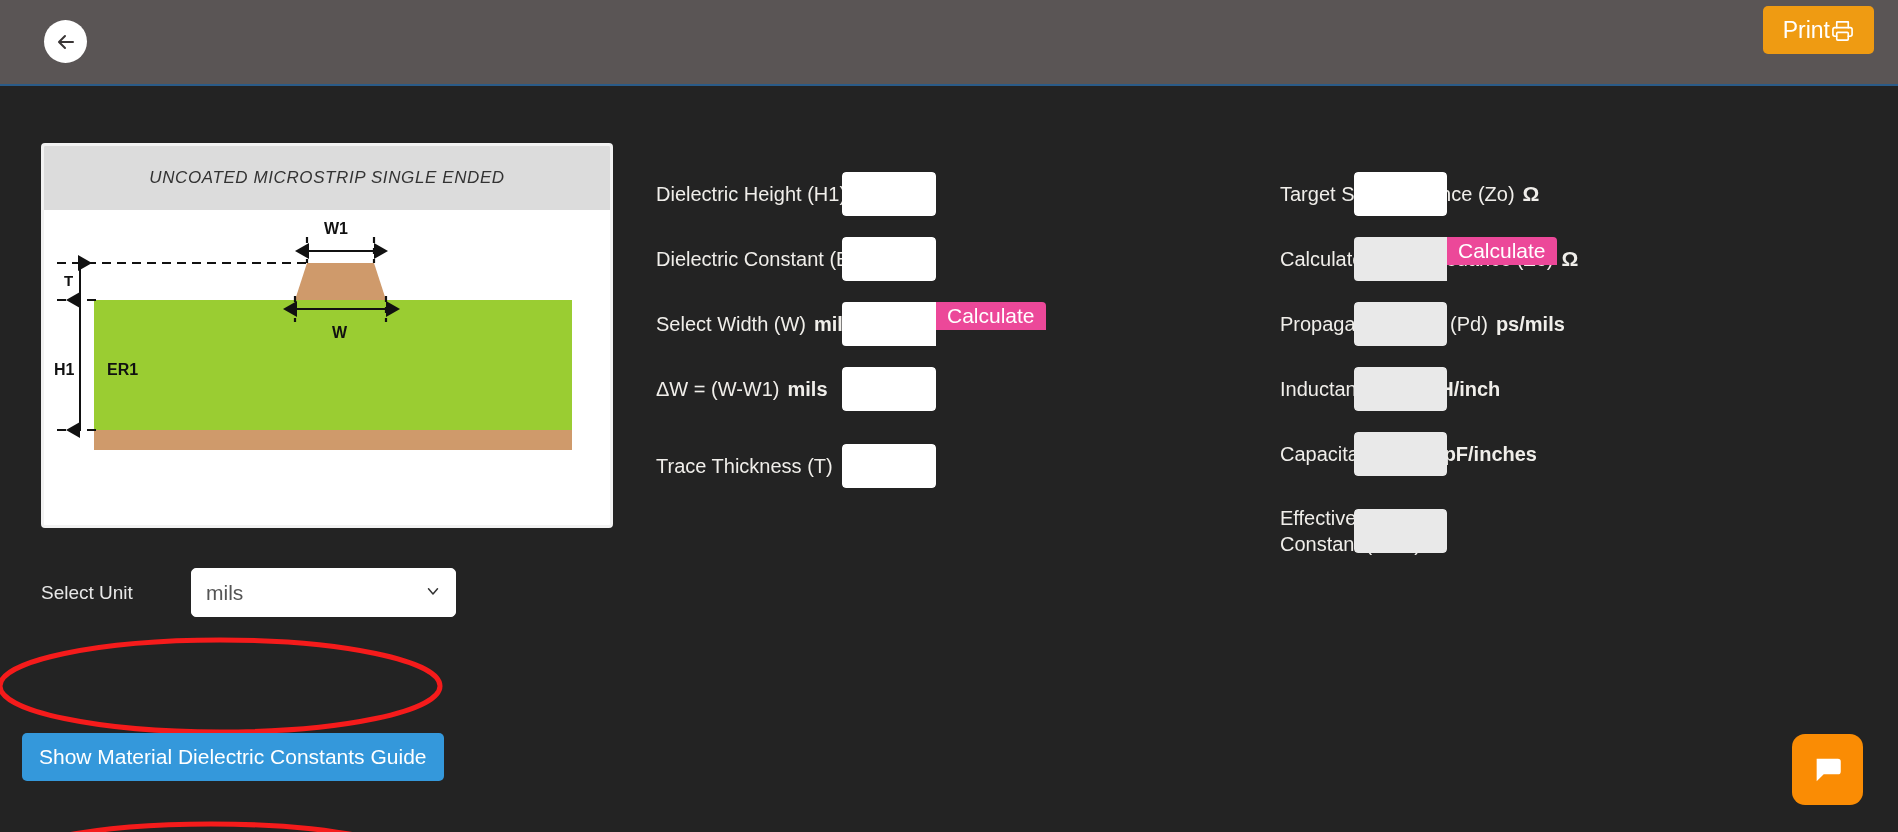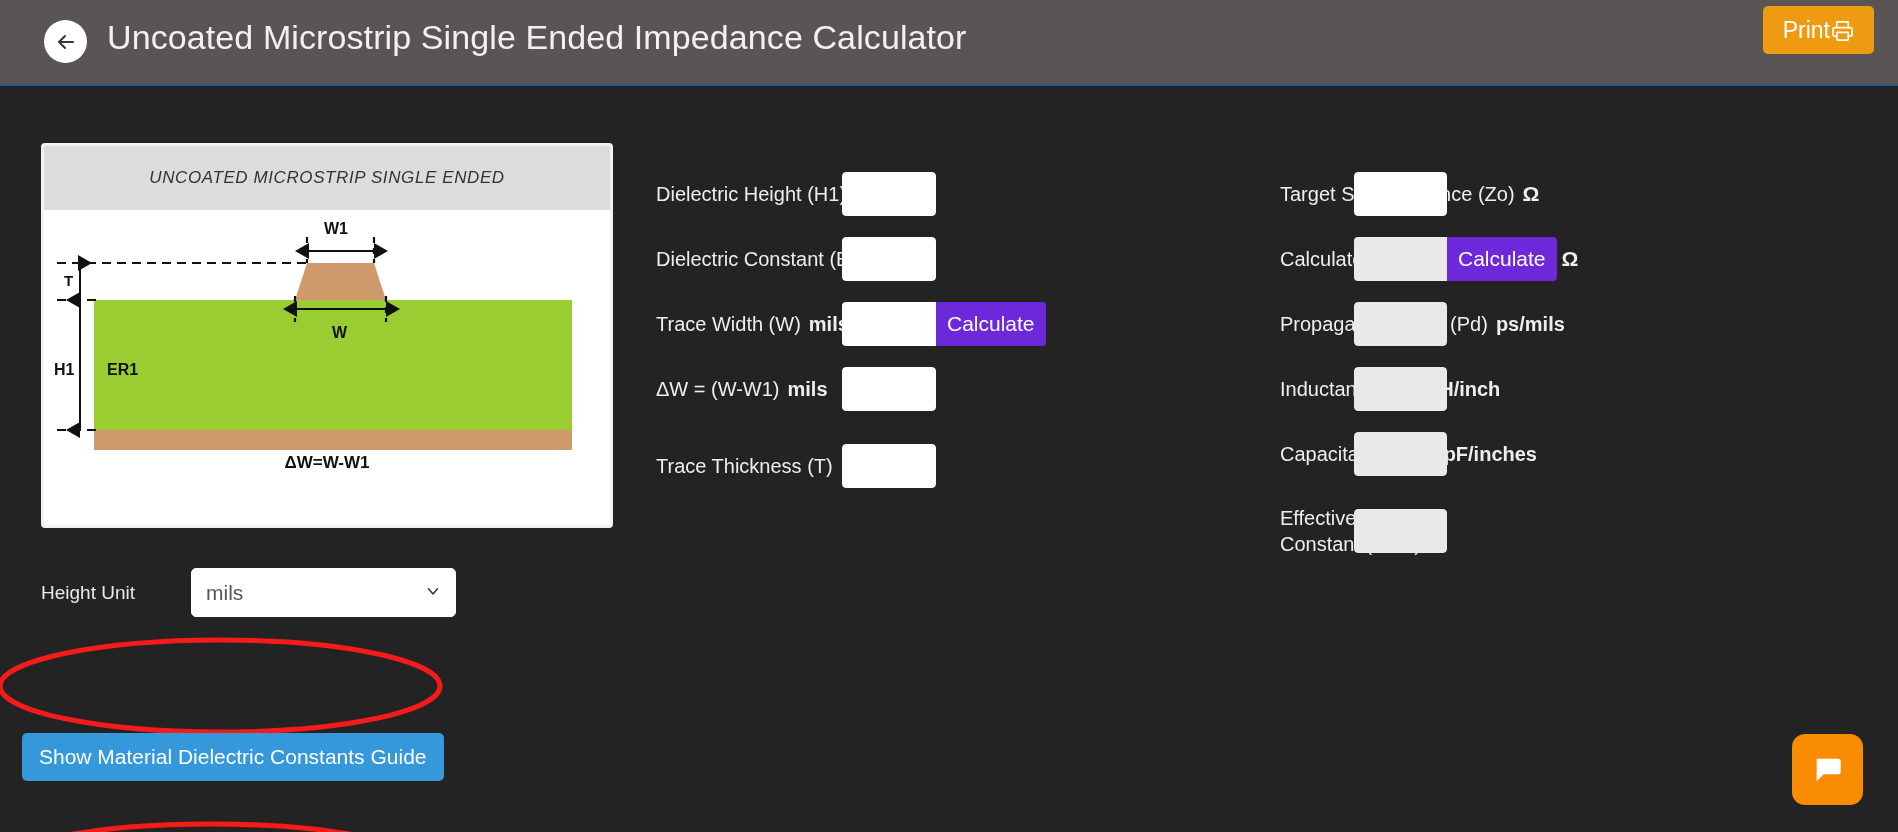--- a/index.html
+++ b/index.html
@@ -216,28 +216,28 @@
     font-size: 19px;
     padding: 0 10px;
     background: #ffffff;
     color: #222;
     border-radius: 4px;
   }
   .txt-in.readonly {
     background: #e9e9e9;
   }
   .calc-btn {
-    background: #6d28d9;
+    background: #ec4899;
     color: #ffffff;
     border: none;
     font-family: "Liberation Sans", sans-serif;
     font-size: 21px;
     padding: 0 11px;
     cursor: pointer;
-    height: 44px;
+    height: 28px;
     text-align: right;
   }
   .grouped { border-radius: 4px; overflow: hidden; }
   .grouped .txt-in { border-radius: 0; }
 
   
   .chat-fab {
     position: absolute;
     right: 35px; bottom: 27px;
     width: 71px; height: 71px;
@@ -256,21 +256,20 @@
 
   <div class="back-btn">
     <span>
       <svg width="24" height="24" viewBox="0 0 24 24" fill="none" stroke="#3a3636" stroke-width="2" stroke-linecap="round" stroke-linejoin="round">
         <line x1="19" y1="12" x2="6" y2="12"></line>
         <polyline points="11,6 5,12 11,18"></polyline>
       </svg>
     </span>
   </div>
 
-  <div class="page-title">Uncoated Microstrip Single Ended Impedance Calculator</div>
 
   <button class="print-btn">
     <span>Print</span>
     <span>
       <svg width="23" height="23" viewBox="0 0 24 24" fill="none" stroke="#ffffff" stroke-width="1.7" stroke-linecap="round" stroke-linejoin="round">
         <polyline points="6,9 6,3 18,3 18,9"></polyline>
         <path d="M6 18H4a2 2 0 0 1-2-2v-5a2 2 0 0 1 2-2h16a2 2 0 0 1 2 2v5a2 2 0 0 1-2 2h-2"></path>
         <rect x="6" y="14" width="12" height="8" rx="1"></rect>
       </svg>
     </span>
@@ -324,34 +323,33 @@
             <path d="M4,8 L0,1 L8,1 Z" fill="#111"></path>
           </marker>
           <marker id="arrL" markerWidth="8" markerHeight="8" refX="6" refY="4" orient="auto">
             <path d="M0,4 L7,0 L7,8 Z" fill="#111"></path>
           </marker>
           <marker id="arrR" markerWidth="8" markerHeight="8" refX="1" refY="4" orient="auto">
             <path d="M8,4 L1,0 L1,8 Z" fill="#111"></path>
           </marker>
         </defs>
       </svg>
-      <div class="dw-label">ΔW=W-W1</div>
     </div>
   </div>
 
   <svg class="annot annot-unit" width="460" height="100" viewBox="0 0 460 100">
     <ellipse cx="225" cy="50" rx="220" ry="46" fill="none" stroke="#f51b1b" stroke-width="5"></ellipse>
   </svg>
 
   <svg class="annot annot-guide" width="440" height="96" viewBox="0 0 440 96">
     <ellipse cx="218" cy="48" rx="212" ry="42" fill="none" stroke="#f51b1b" stroke-width="5"></ellipse>
   </svg>
 
   <div class="select-unit-row">
-    <label class="select-unit-label">Height Unit</label>
+    <label class="select-unit-label">Select Unit</label>
     <div class="unit-select-wrap">
       <select class="unit-select" id="unit-select"><option value="mils">mils</option><option value="mm">mm</option><option value="inches">inches</option><option value="um">um</option></select>
       <span class="unit-chevron">
         <svg width="18" height="18" viewBox="0 0 24 24" fill="none" stroke="#333" stroke-width="2" stroke-linecap="round" stroke-linejoin="round">
           <polyline points="6,9 12,16 18,9"></polyline>
         </svg>
       </span>
     </div>
   </div>
 
@@ -370,21 +368,21 @@
       <div class="field-row" style="top: 93px;">
         <div class="field-label" style="width: 300px;">
           <span>Dielectric Constant (Er1)</span>
         </div>
         <div class="input-holder" style="left: 186px;">
           <input type="text" class="txt-in" style="width: 94px;">
         </div>
       </div>
       <div class="field-row" style="top: 158px;">
         <div class="field-label" style="width: 300px;">
-          <span>Trace Width (W)</span>
+          <span>Select Width (W)</span>
           <b>mils</b>
         </div>
         <div class="input-holder grouped" style="left: 186px;">
           <input type="text" class="txt-in" style="width: 94px;">
           <button class="calc-btn">Calculate</button>
         </div>
       </div>
       <div class="field-row" style="top: 223px;">
         <div class="field-label" style="width: 300px;">
           <span>ΔW = (W-W1)</span>

